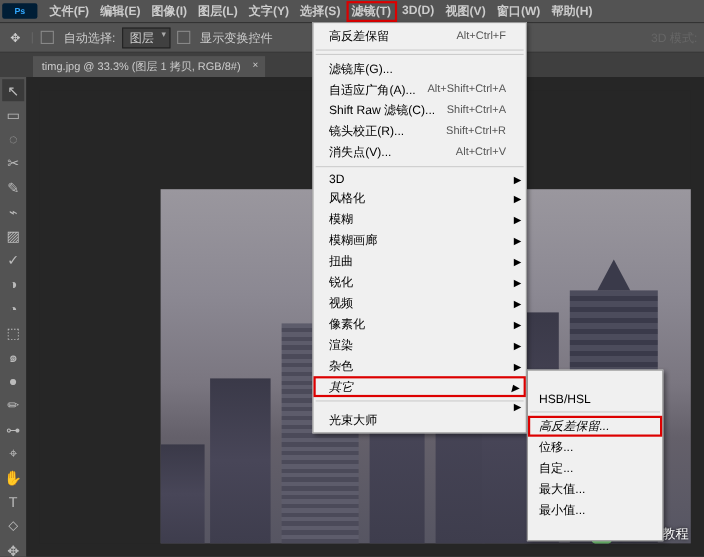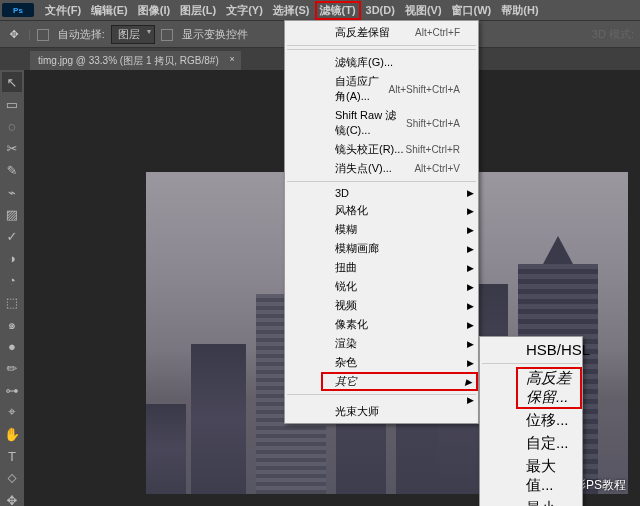--- a/index.html
+++ b/index.html
@@ -37,28 +37,28 @@
   .b2 { left:45px; width:55px; height:150px; }
   .b3 { left:110px; width:70px; height:200px; background: repeating-linear-gradient(0deg,#4b4a59 0 4px,#5d5c6b 4px 8px); }
   .b4 { left:190px; width:50px; height:240px; }
   .b5 { left:250px; width:45px; height:280px; border-radius: 10px 10px 0 0; }
   .b6 { right:120px; width:70px; height:210px; }
   .b7 { right:30px; width:80px; height:230px; background: repeating-linear-gradient(0deg,#3a3a4a 0 5px,#4c4c5c 5px 10px);}
   .b7::before { content:""; position:absolute; left:25px; top:-28px; border-left:15px solid transparent; border-right:15px solid transparent; border-bottom:28px solid #3a3a4a; }
 
   
   .menu { position:absolute; top:20px; left:284px; width:195px; background:#f0f0f0; border:1px solid #999; color:#000; box-shadow:2px 2px 4px rgba(0,0,0,.4); font-size:11px; padding:2px 0; z-index:10; }
-  .menu-item { display:flex; align-items:center; padding:2px 18px 2px 14px; position:relative; cursor:default;margin-left:36px; }
+  .menu-item { display:flex; align-items:center; padding:2px 18px 2px 14px; position:relative; cursor:default; }
   .menu-item .label { flex:1; }
   .menu-item .sc { color:#555; font-size:10px; }
   .menu-item.hi { border: 2px solid #d00; padding:0 16px 0 12px;font-style:italic; }
   .menu-item .arrow { position:absolute; right:4px; font-size:9px; }
   .sep { height:1px; background:#ccc; margin:3px 2px; }
 
-  .submenu { position:absolute; top:336px; left:479px; width:104px; background:#f0f0f0; border:1px solid #999; color:#000; box-shadow:2px 2px 4px rgba(0,0,0,.4); font-size:15px; padding:2px 0; z-index:11; }
+  .submenu { position:absolute; top:336px; left:479px; width:124px; background:#f0f0f0; border:1px solid #999; color:#000; box-shadow:2px 2px 4px rgba(0,0,0,.4); font-size:11px; padding:18px 0; z-index:11; }
   .submenu .menu-item { padding:2px 10px; }
   .submenu .menu-item.hi { border:2px solid #d00; padding:0 8px; }
   .subsep { height:1px; background:#ccc; margin:3px 2px; }
 
   .watermark { position:absolute; right:14px; bottom:12px; display:flex; align-items:center; gap:6px; color:#fff; text-shadow:0 0 3px #000; font-size:12px; z-index:5; }
   .wm-ico { width:18px; height:18px; background:#7c7; border-radius:3px; display:flex; align-items:center; justify-content:center; font-size:11px; color:#050;}
 </style>
 </head>
 <body>
 

